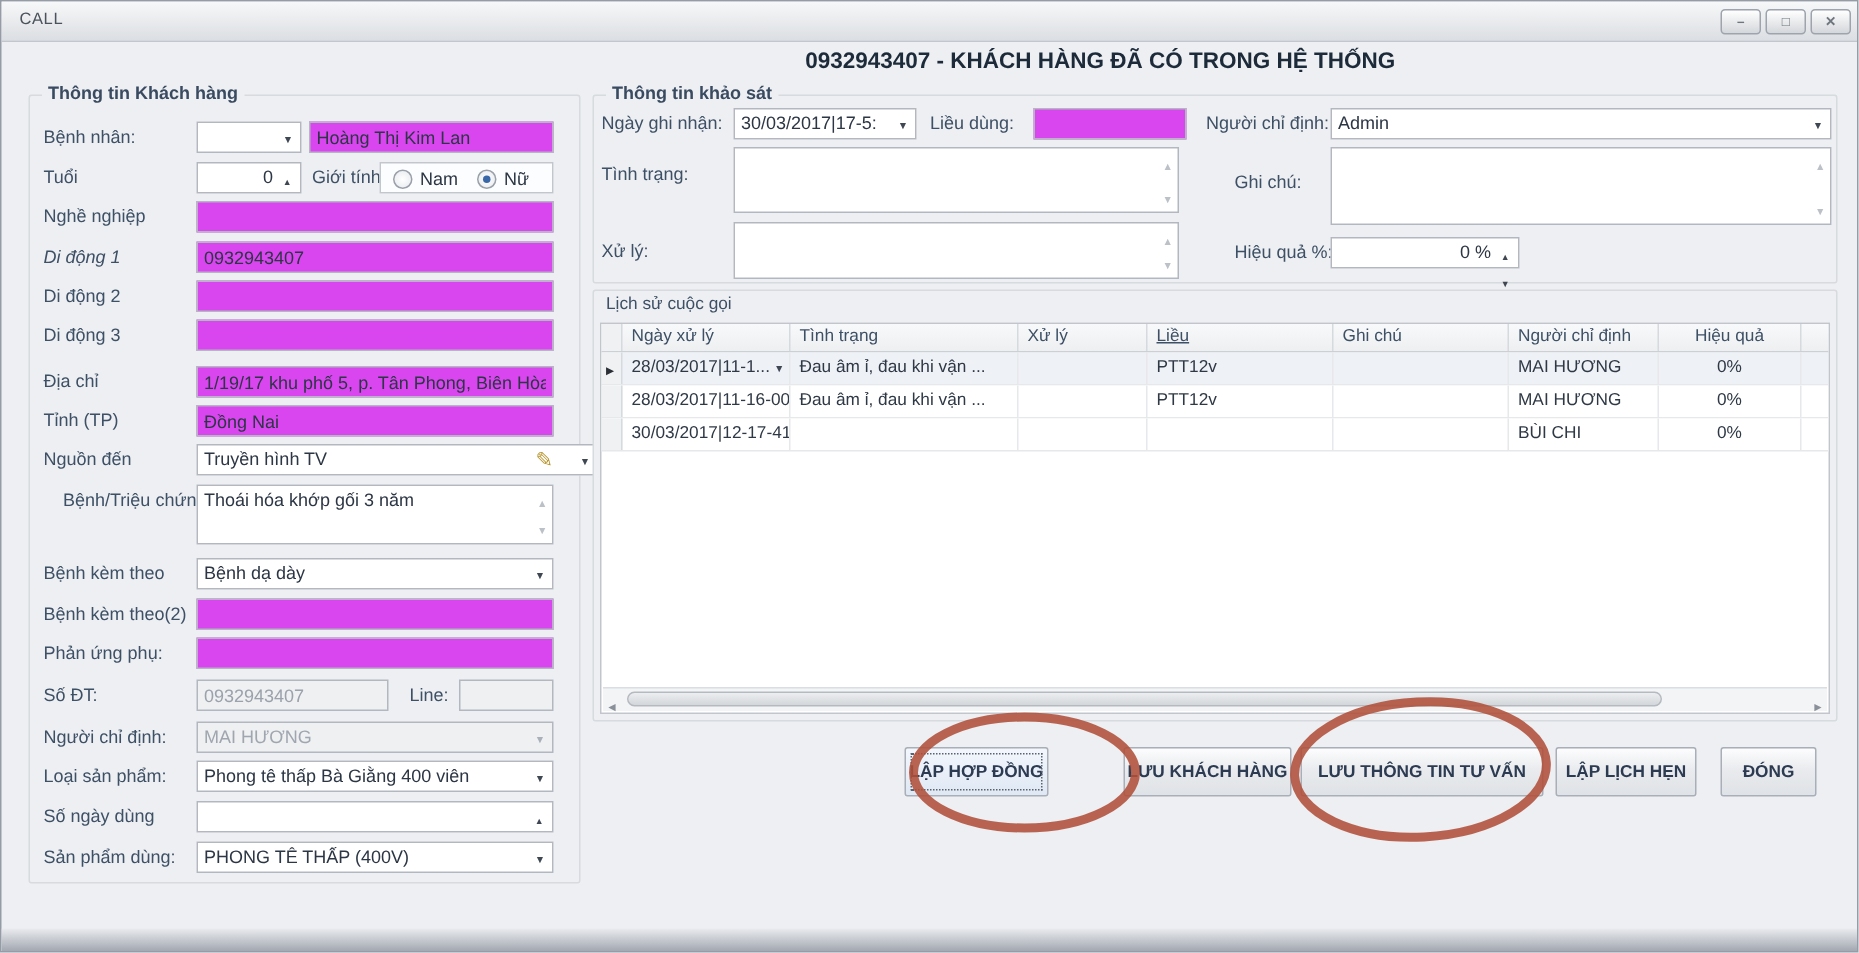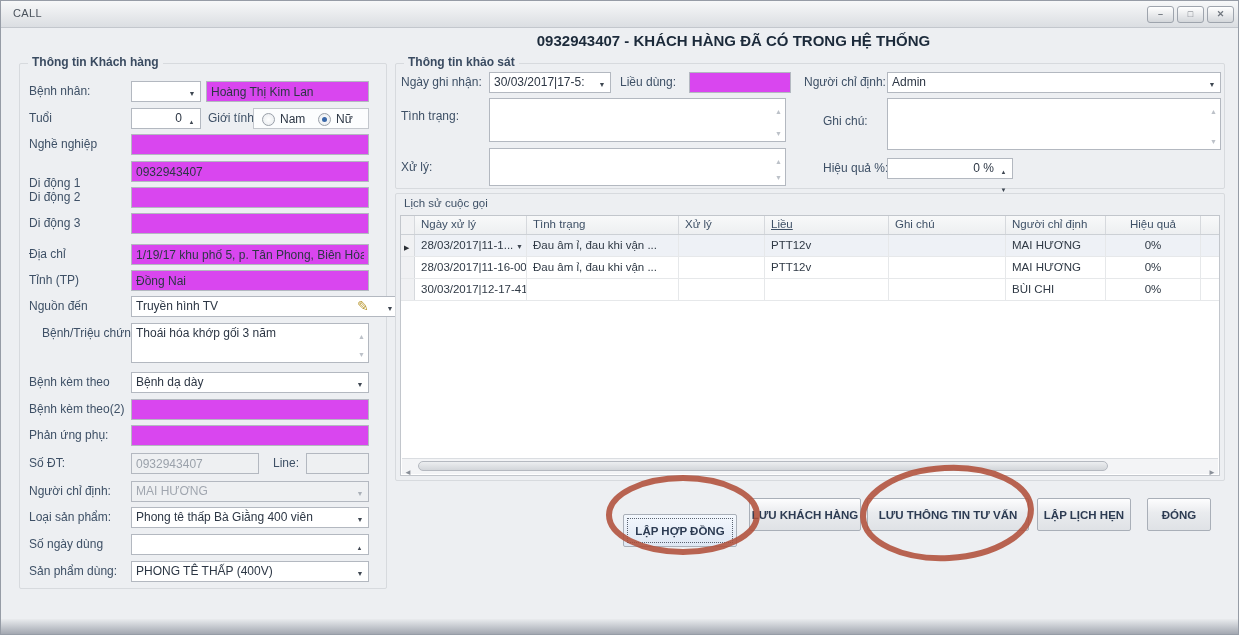--- a/index.html
+++ b/index.html
@@ -140,21 +140,21 @@
       </span>
     <span class="radio checked" style="left:64px;">
         <span class="rdot"></span>
         <span>Nữ</span>
       </span>
   </div>
 
   <span class="lbl" style="left:28px; top:133px;">Nghề nghiệp</span>
   <input class="inp" style="left: 130px; top: 133px; width: 238px;" value="">
 
-  <span class="lbl" style="left:28px; top:172px;">Di động 1</span>
+  <span class="lbl" style="left:28px; top:160px;font-style:italic;">Di động 1</span>
   <input class="inp" style="left: 130px; top: 160px; width: 238px;" value="0932943407">
 
   <span class="lbl" style="left:28px; top:186px;">Di động 2</span>
   <input class="inp" style="left: 130px; top: 186px; width: 238px;" value="">
 
   <span class="lbl" style="left:28px; top:212px;">Di động 3</span>
   <input class="inp" style="left: 130px; top: 212px; width: 238px;" value="">
 
   <span class="lbl" style="left:28px; top:243px;">Địa chỉ</span>
   <input class="inp" style="left: 130px; top: 243px; width: 238px;" value="1/19/17 khu phố 5, p. Tân Phong, Biên Hòa">
@@ -319,21 +319,21 @@
       </div>
 
       <div class="hscroll">
         <span class="hs-left"></span>
         <span class="hs-right"></span>
         <div class="hs-thumb"></div>
       </div>
     </div>
   </div>
 
-  <div class="btn focus" style="left:622px; width:114px;margin-top:16px;">LẬP HỢP ĐỒNG</div>
+  <div class="btn focus" style="left:602px; width:96px;">LẬP HỢP ĐỒNG</div>
   <div class="btn" style="left:866px; width:162px;">LƯU THÔNG TIN TƯ VẤN</div>
   <div class="btn" style="left:748px; width:112px;">LƯU KHÁCH HÀNG</div>
   <div class="btn" style="left:1036px; width:94px;">LẬP LỊCH HẸN</div>
   <div class="btn" style="left:1146px; width:64px;">ĐÓNG</div>
 
   <svg class="annot" width="1239" height="635" viewBox="0 0 1239 635">
     <ellipse cx="682" cy="514" rx="74" ry="37" fill="none" stroke-width="6" opacity="0.88" stroke="#b1503a"></ellipse>
     <ellipse cx="946" cy="512" rx="84" ry="45" fill="none" stroke-width="6" opacity="0.88" transform="rotate(-3 946 512)" stroke="#b1503a"></ellipse>
   </svg>
 

